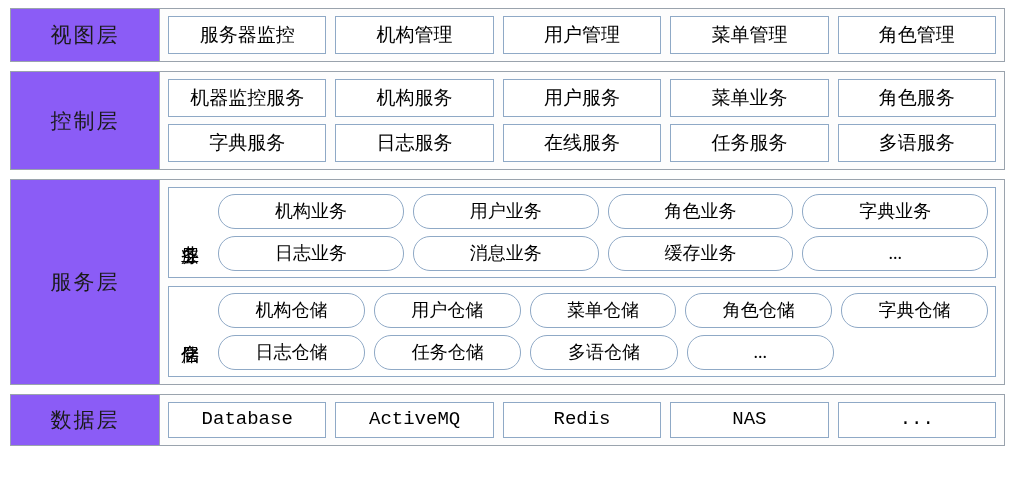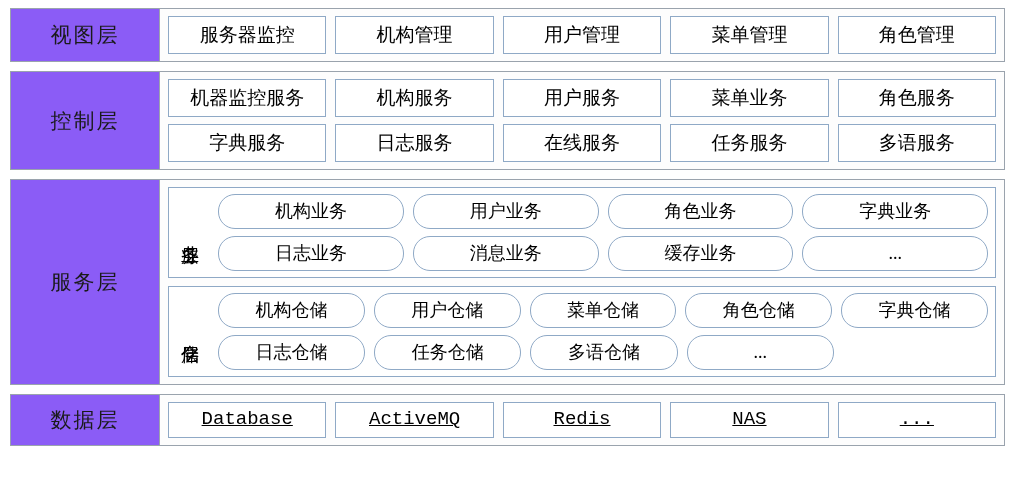--- a/index.html
+++ b/index.html
@@ -117,21 +117,20 @@
     padding: 7px 8px;
     box-sizing: border-box;
   }
   .data-body .cell {
     font-size: 19px;
     padding: 7px 2px 8px;
   }
   .mono {
     font-family: "Liberation Mono", "DejaVu Sans Mono", monospace;
     font-size: 18px;
-    text-decoration: underline;
   }
 </style>
 </head>
 <body>
 
 <div class="diagram">
 
   <div class="layer">
     <div class="layer-label">视图层</div>
     <div class="layer-body">

